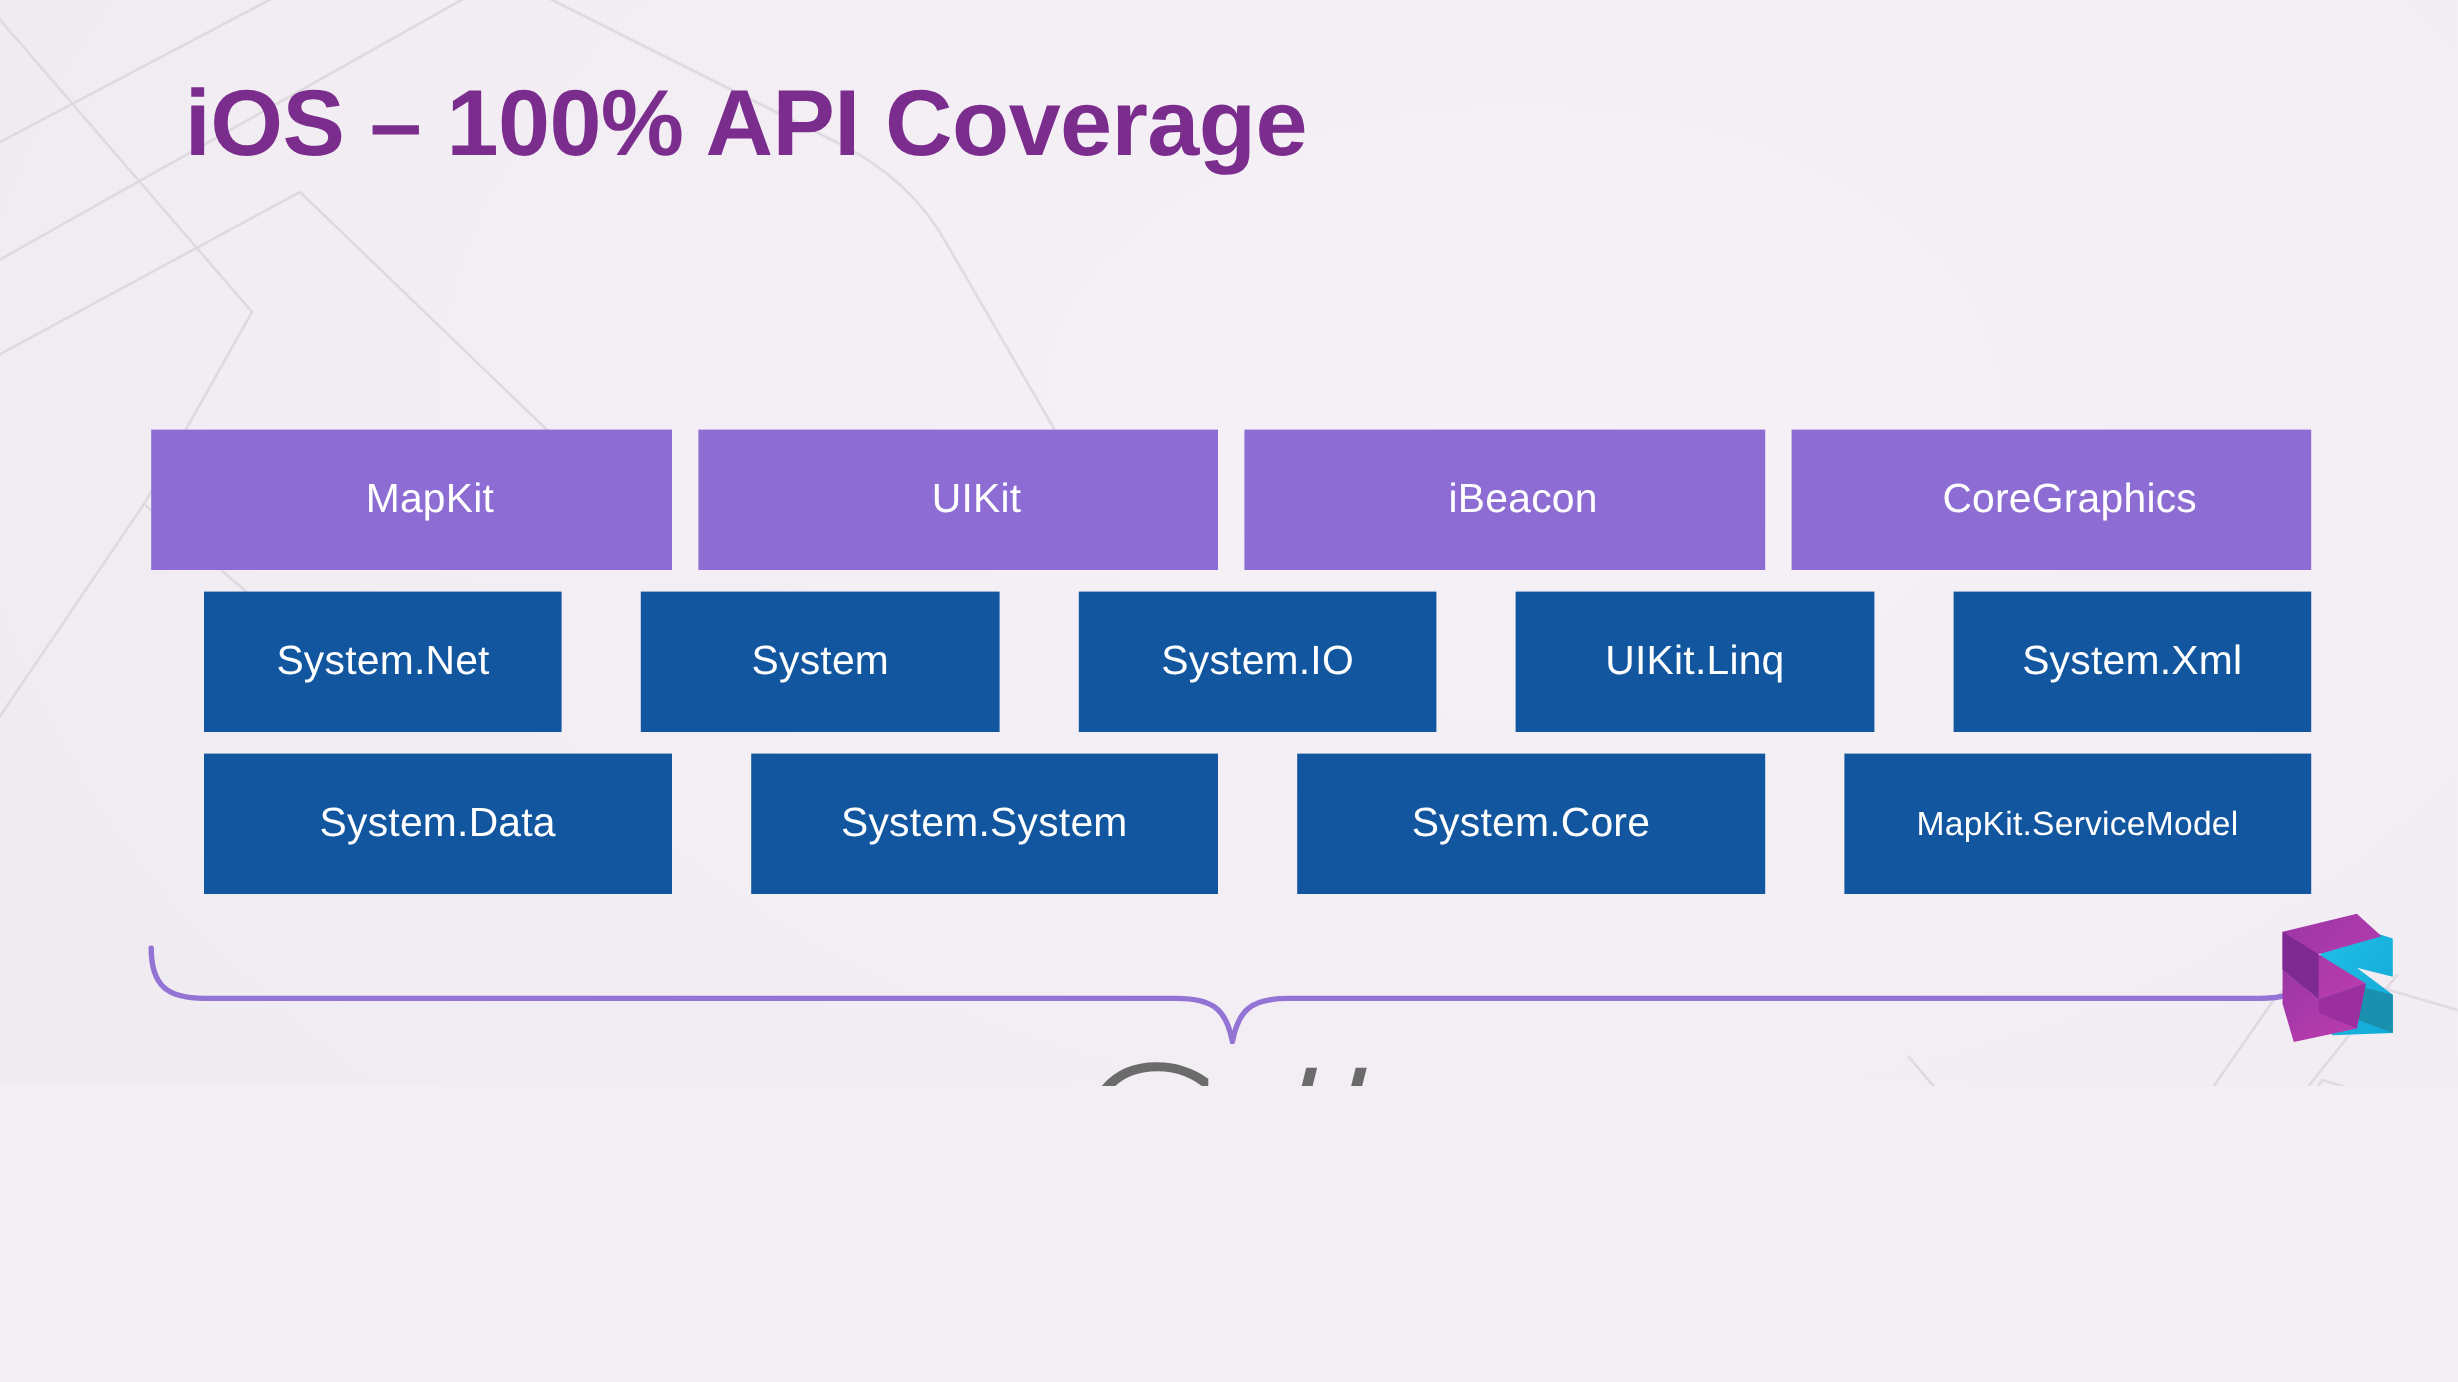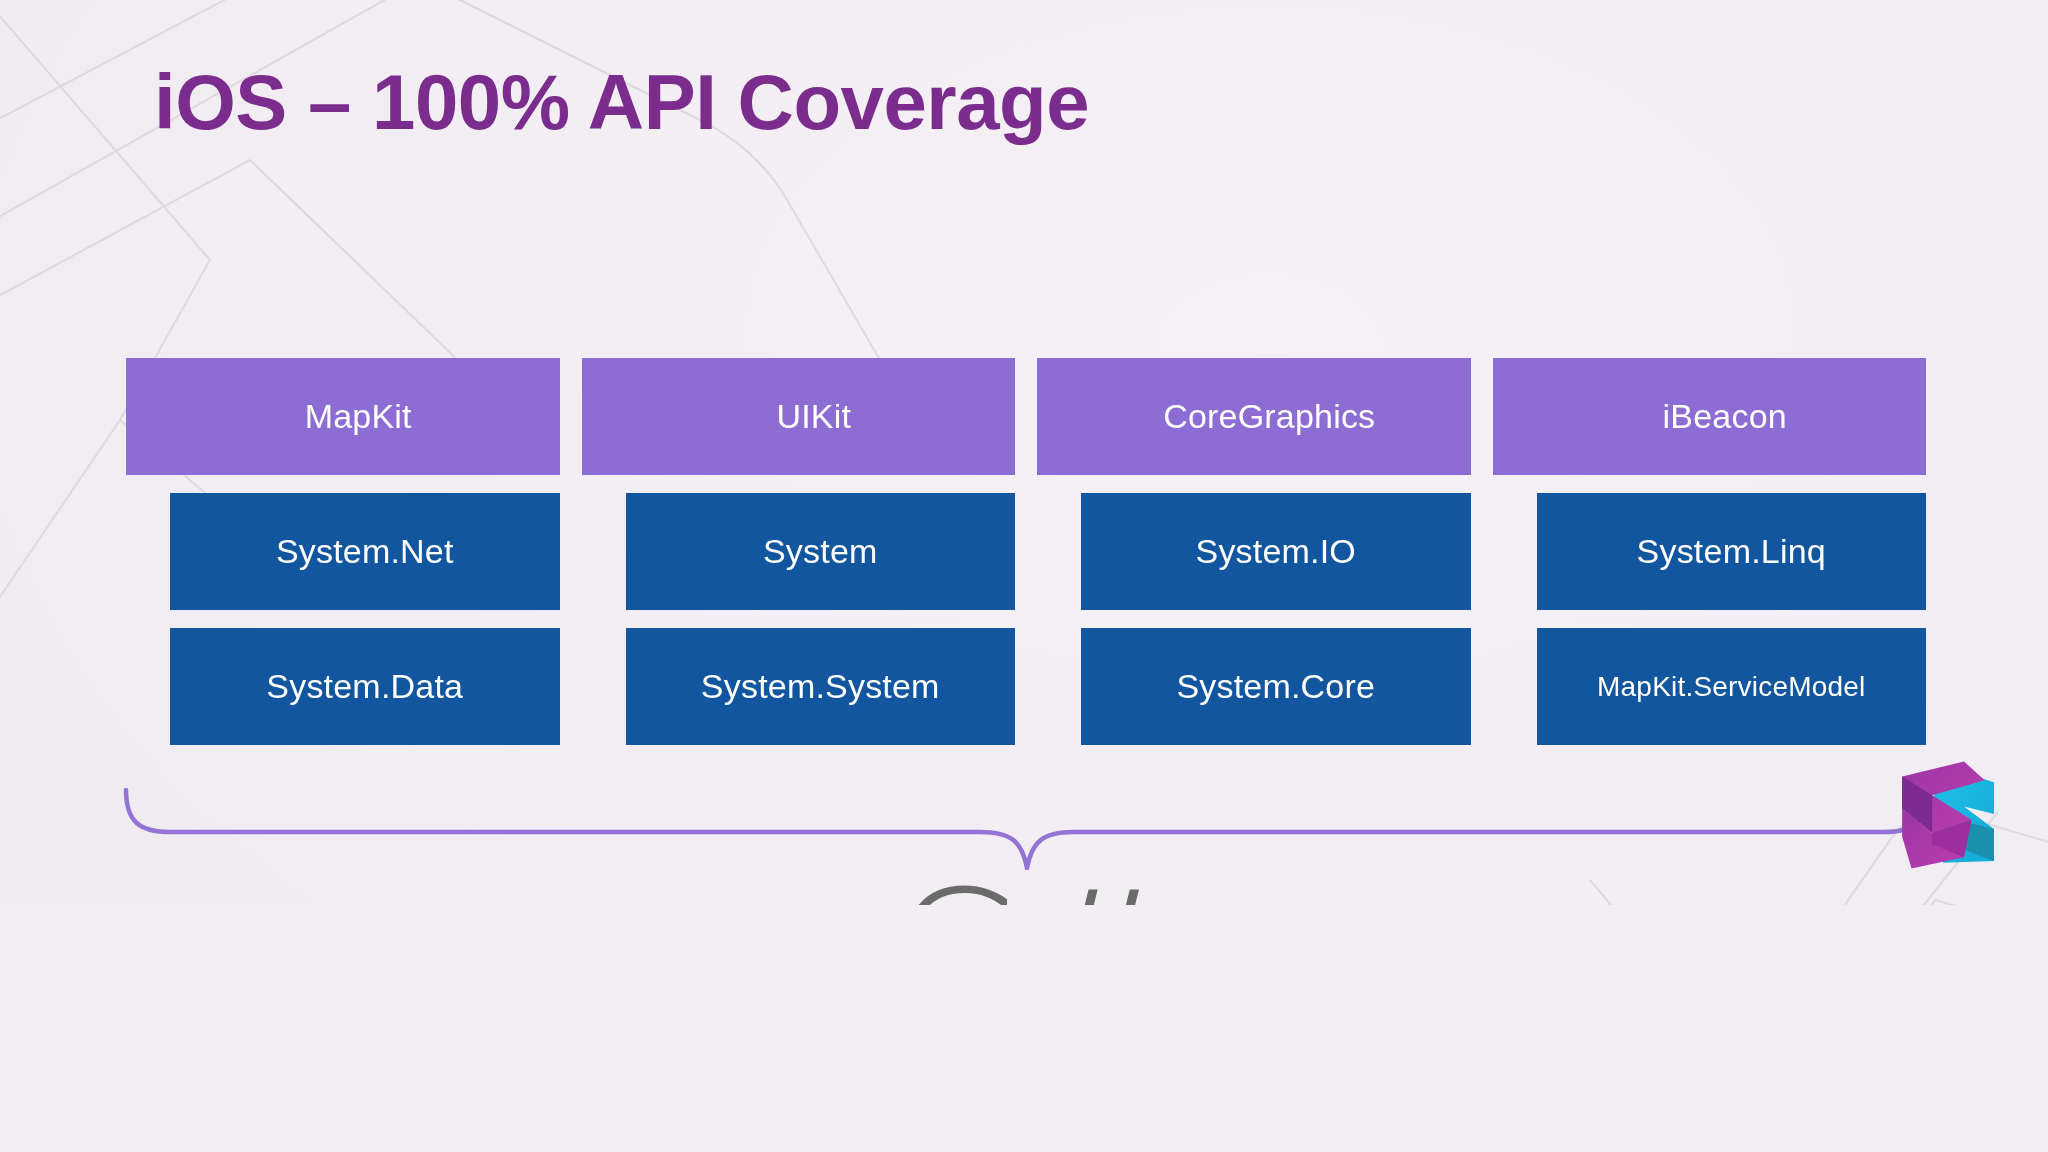--- a/index.html
+++ b/index.html
@@ -148,39 +148,42 @@
   <div class="grid">
 
     <div class="grid-row">
       <div class="tile purple">
         <span>MapKit</span>
       </div>
       <div class="tile purple">
         <span>UIKit</span>
       </div>
       <div class="tile purple">
+        <span>iBeacon</span>
+      </div>
+      <div class="tile purple">
         <span>CoreGraphics</span>
       </div>
-      <div class="tile purple">
-        <span>iBeacon</span>
-      </div>
     </div>
 
     <div class="grid-row">
       <div class="tile blue">
         <span>System.Net</span>
       </div>
       <div class="tile blue">
         <span>System</span>
       </div>
       <div class="tile blue">
         <span>System.IO</span>
       </div>
       <div class="tile blue">
-        <span>System.Linq</span>
+        <span>UIKit.Linq</span>
+      </div>
+      <div class="tile blue">
+        <span>System.Xml</span>
       </div>
     </div>
 
     <div class="grid-row">
       <div class="tile blue">
         <span>System.Data</span>
       </div>
       <div class="tile blue">
         <span>System.System</span>
       </div>

